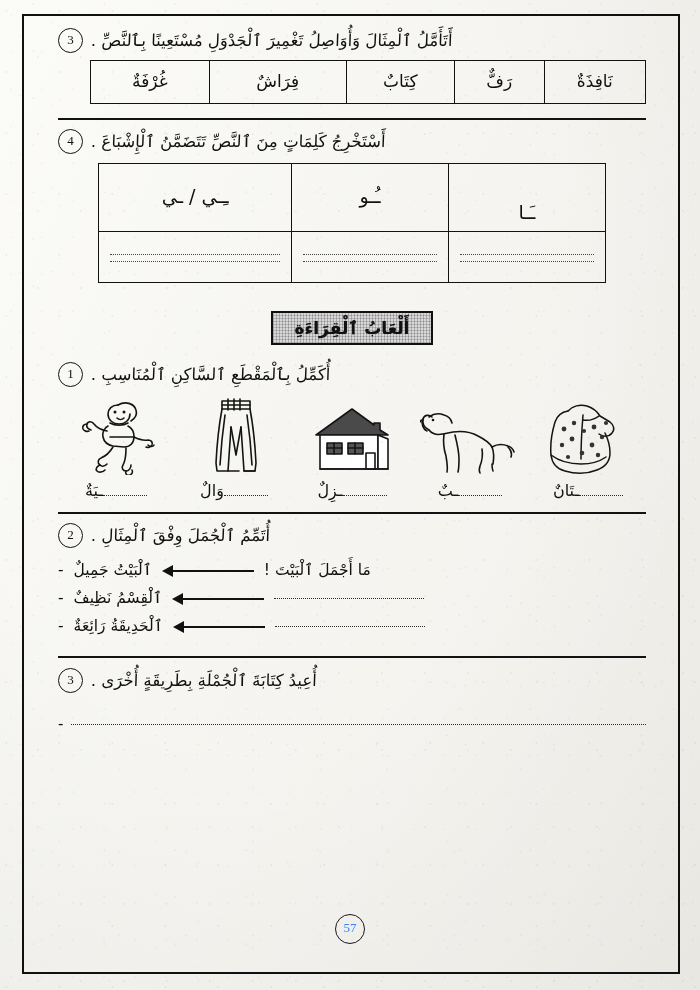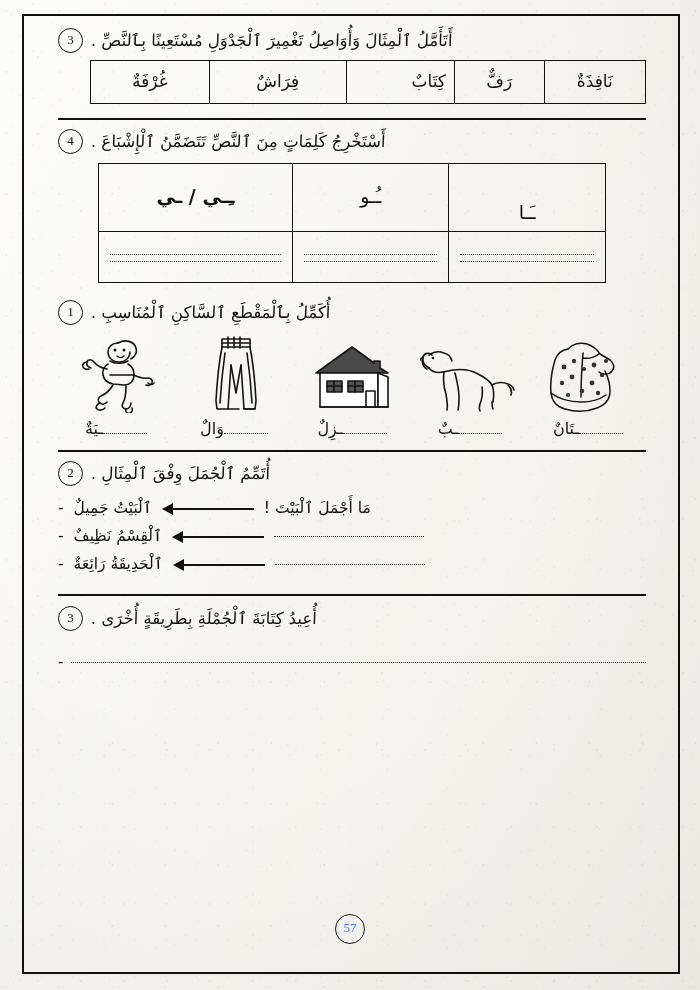--- a/index.html
+++ b/index.html
@@ -256,21 +256,21 @@
 
     <table class="grid" style="width:556px; margin:7px 0 0 0;">
       <tbody>
           <tr>
         <td style="width:104px; height:38px;">
           <div class="cellword">نَافِذَةٌ</div>
         </td>
         <td style="width:92px;">
           <div class="cellword">رَفٌّ</div>
         </td>
-        <td style="width:112px;text-align:right;">
+        <td style="width:112px;">
           <div class="cellword">كِتَابٌ</div>
         </td>
         <td style="width:144px;">
           <div class="cellword">فِرَاشٌ</div>
         </td>
         <td style="width:124px;">
           <div class="cellword">غُرْفَةٌ</div>
         </td>
       </tr>
     </tbody>
@@ -285,41 +285,46 @@
 
     <table class="grid" style="width:508px; margin:9px auto 0 auto;">
       <tbody>
           <tr>
         <td style="width:170px; height:33px;">
           <div class="cellword" style="font-size:19px;margin-top:32px;">ـَـا</div>
         </td>
         <td style="width:169px;">
           <div class="cellword" style="font-size:19px;">ـُـو</div>
         </td>
-        <td style="width:204px;font-weight:bold;">
+        <td style="width:204px;">
           <div class="cellword" style="font-size:19px;">ـِـي / ـي</div>
         </td>
       </tr>
       <tr>
         <td style="height:46px;">
           <div class="dotline"></div>
           <div class="dotline"></div>
         </td>
         <td>
           <div class="dotline"></div>
           <div class="dotline"></div>
         </td>
         <td>
           <div class="dotline"></div>
           <div class="dotline"></div>
         </td>
       </tr>
     </tbody>
       </table>
 
+    <div style="margin-top:28px;">
+      <div class="games-box">
+        <span>أَلْعَابُ ٱلْقِرَاءَةِ</span>
+      </div>
+    </div>
 
     <div class="q-line" style="margin-top:17px;">
       <div class="q-num">1</div>
       <div class="q-text">أُكَمِّلُ بِٱلْمَقْطَعِ ٱلسَّاكِنِ ٱلْمُنَاسِبِ .</div>
     </div>
 
     <div class="pics" style="margin-top:6px;">
 
       <div class="pic">
         <svg width="92" height="80" viewBox="0 0 92 80" fill="none" stroke="#141414" stroke-width="1.6" stroke-linecap="round" stroke-linejoin="round">

